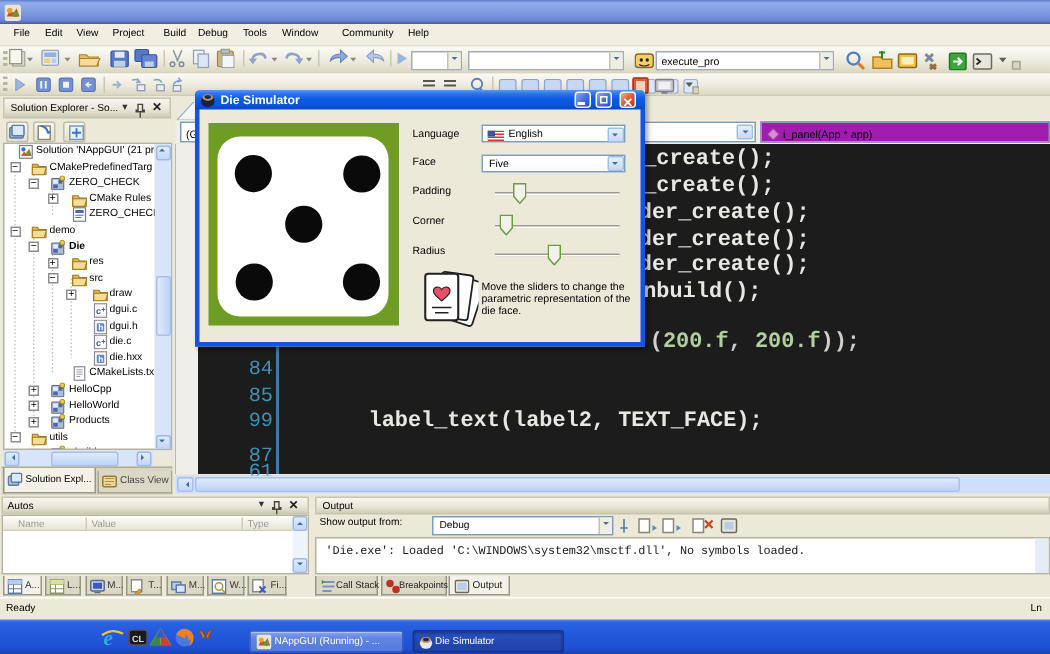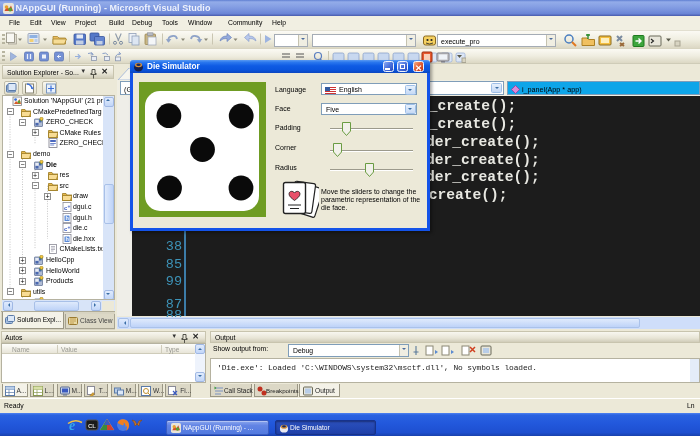--- a/index.html
+++ b/index.html
@@ -55,21 +55,20 @@
 </style></head>
 <body>
 
 <div class="abs" id="titlebar">
   <svg class="abs" style="left:3px;top:3px" width="11" height="11" viewBox="0 0 11 11">
       <rect width="11" height="11" rx="2" fill="#e8e4d8"></rect>
       <path d="M1.5 8 L4 3 L6 6 L8 2.5 L10 8Z" fill="#d34e28"></path>
       <circle cx="3.5" cy="4" r="1.8" fill="#e8a02c"></circle>
       <circle cx="7.2" cy="6.5" r="1.9" fill="#5a9e30"></circle>
     </svg>
-  <div class="ttext">NAppGUI (Running) - Microsoft Visual Studio</div>
 </div>
 
 <div class="abs" id="menubar">
   <span style="left:9px">File</span>
     <span style="left:30px">Edit</span>
     <span style="left:51px">View</span>
     <span style="left:75px">Project</span>
     <span style="left:109px">Build</span>
     <span style="left:132px">Debug</span>
     <span style="left:162px">Tools</span>
@@ -423,41 +422,43 @@
 
   <svg style="position:absolute;left:2px;top:4px" width="30" height="12" viewBox="0 0 30 12">
       <path d="M12 0 H30 V12 H1 Z" fill="#f6f5ee" stroke="#9ab0d8" stroke-width="0.8"></path>
     </svg>
   <div id="navbar">
     <div style="position:absolute;left:3px;top:1px;width:384px;height:14px;background:#fff;border:1px solid #7f9db9">
       <span style="position:absolute;left:3px;top:2.5px;font-size:7.2px">(G</span>
       <div style="position:absolute;right:1px;top:1px;width:11px;height:10px;border-radius:1.5px;background:linear-gradient(180deg,#e6f0fc,#c6d9f5);border:1px solid #9ebfe8"></div>
       <div style="position:absolute;right:4px;top:5px;border:2.5px solid transparent;border-top-color:#3a6ea5"></div>
     </div>
-    <div style="position:absolute;left:390px;top:1px;width:193px;height:14px;background:#0ea5e9;border:1px solid #7f9db9">
+    <div style="position:absolute;left:390px;top:1px;width:193px;height:14px;background:#a21caf;border:1px solid #7f9db9">
       <svg style="position:absolute;left:3px;top:3px" width="9" height="9" viewBox="0 0 9 9">
           <path d="M4.5 0.5 L8.5 4.5 L4.5 8.5 L0.5 4.5Z" fill="#d88ad8" stroke="#9a3a9a" stroke-width="0.8"></path>
         </svg>
       <span style="position:absolute;left:14px;top:2.5px;font-size:7.2px">i_panel(App * app)</span>
     </div>
   </div>
   <div id="blackzone">
     <div id="codemargin"></div>
     <div style="position:absolute;left:67px;top:0;width:1.5px;height:220px;background:#3c7ca8"></div>
-    <div class="lnum" style="right:518px;top:143px">38</div>
+    <div class="lnum" style="right:518px;top:143px">84</div>
     <div class="lnum" style="right:518px;top:160.6px">85</div>
     <div class="lnum" style="right:518px;top:178.3px">99</div>
     <div class="lnum" style="right:518px;top:201px">87</div>
-    <div class="lnum" style="right:518px;top:211.9px">88</div>
+    <div class="lnum" style="right:518px;top:211.9px">61</div>
     <div class="codeline" style="left:311.8px;top:1.7px">_create();</div>
     <div class="codeline" style="left:311.8px;top:19.7px">_create();</div>
     <div class="codeline" style="left:308.9px;top:37.5px">der_create();</div>
     <div class="codeline" style="left:308.9px;top:55.5px">der_create();</div>
     <div class="codeline" style="left:308.9px;top:73.1px">der_create();</div>
-    <div class="codeline" style="left:311.8px;top:90.8px">create();</div>
+    <div class="codeline" style="left:311.8px;top:90.8px">nbuild();</div>
+    <div class="codeline" style="left:316.2px;top:124.4px"><span style="color:#cfcfc9">(</span><span style="color:#b2cf9e">200.f</span><span style="color:#cfcfc9">, </span><span style="color:#b2cf9e">200.f</span><span style="color:#cfcfc9">));</span></div>
+    <div class="codeline" style="left:128.7px;top:177.3px">label_text(label2, TEXT_FACE);</div>
   </div>
   <div id="ehscroll">
     <div style="position:absolute;left:1px;top:1px;width:11px;height:10px;background:linear-gradient(180deg,#e0ebfd,#c2d6f8);border:1px solid #a8c0e8;border-radius:2px"></div>
     <div style="position:absolute;left:4.5px;top:4px;border:2.5px solid transparent;border-right-color:#3a6ea5"></div>
     <div style="position:absolute;left:13px;top:1px;width:510px;height:10px;background:linear-gradient(180deg,#dfeafc,#bed3f8);border:1px solid #aac2ea;border-radius:2px"></div>
   </div>
 </div>
 
 <div class="abs" id="bottomdock">
 

